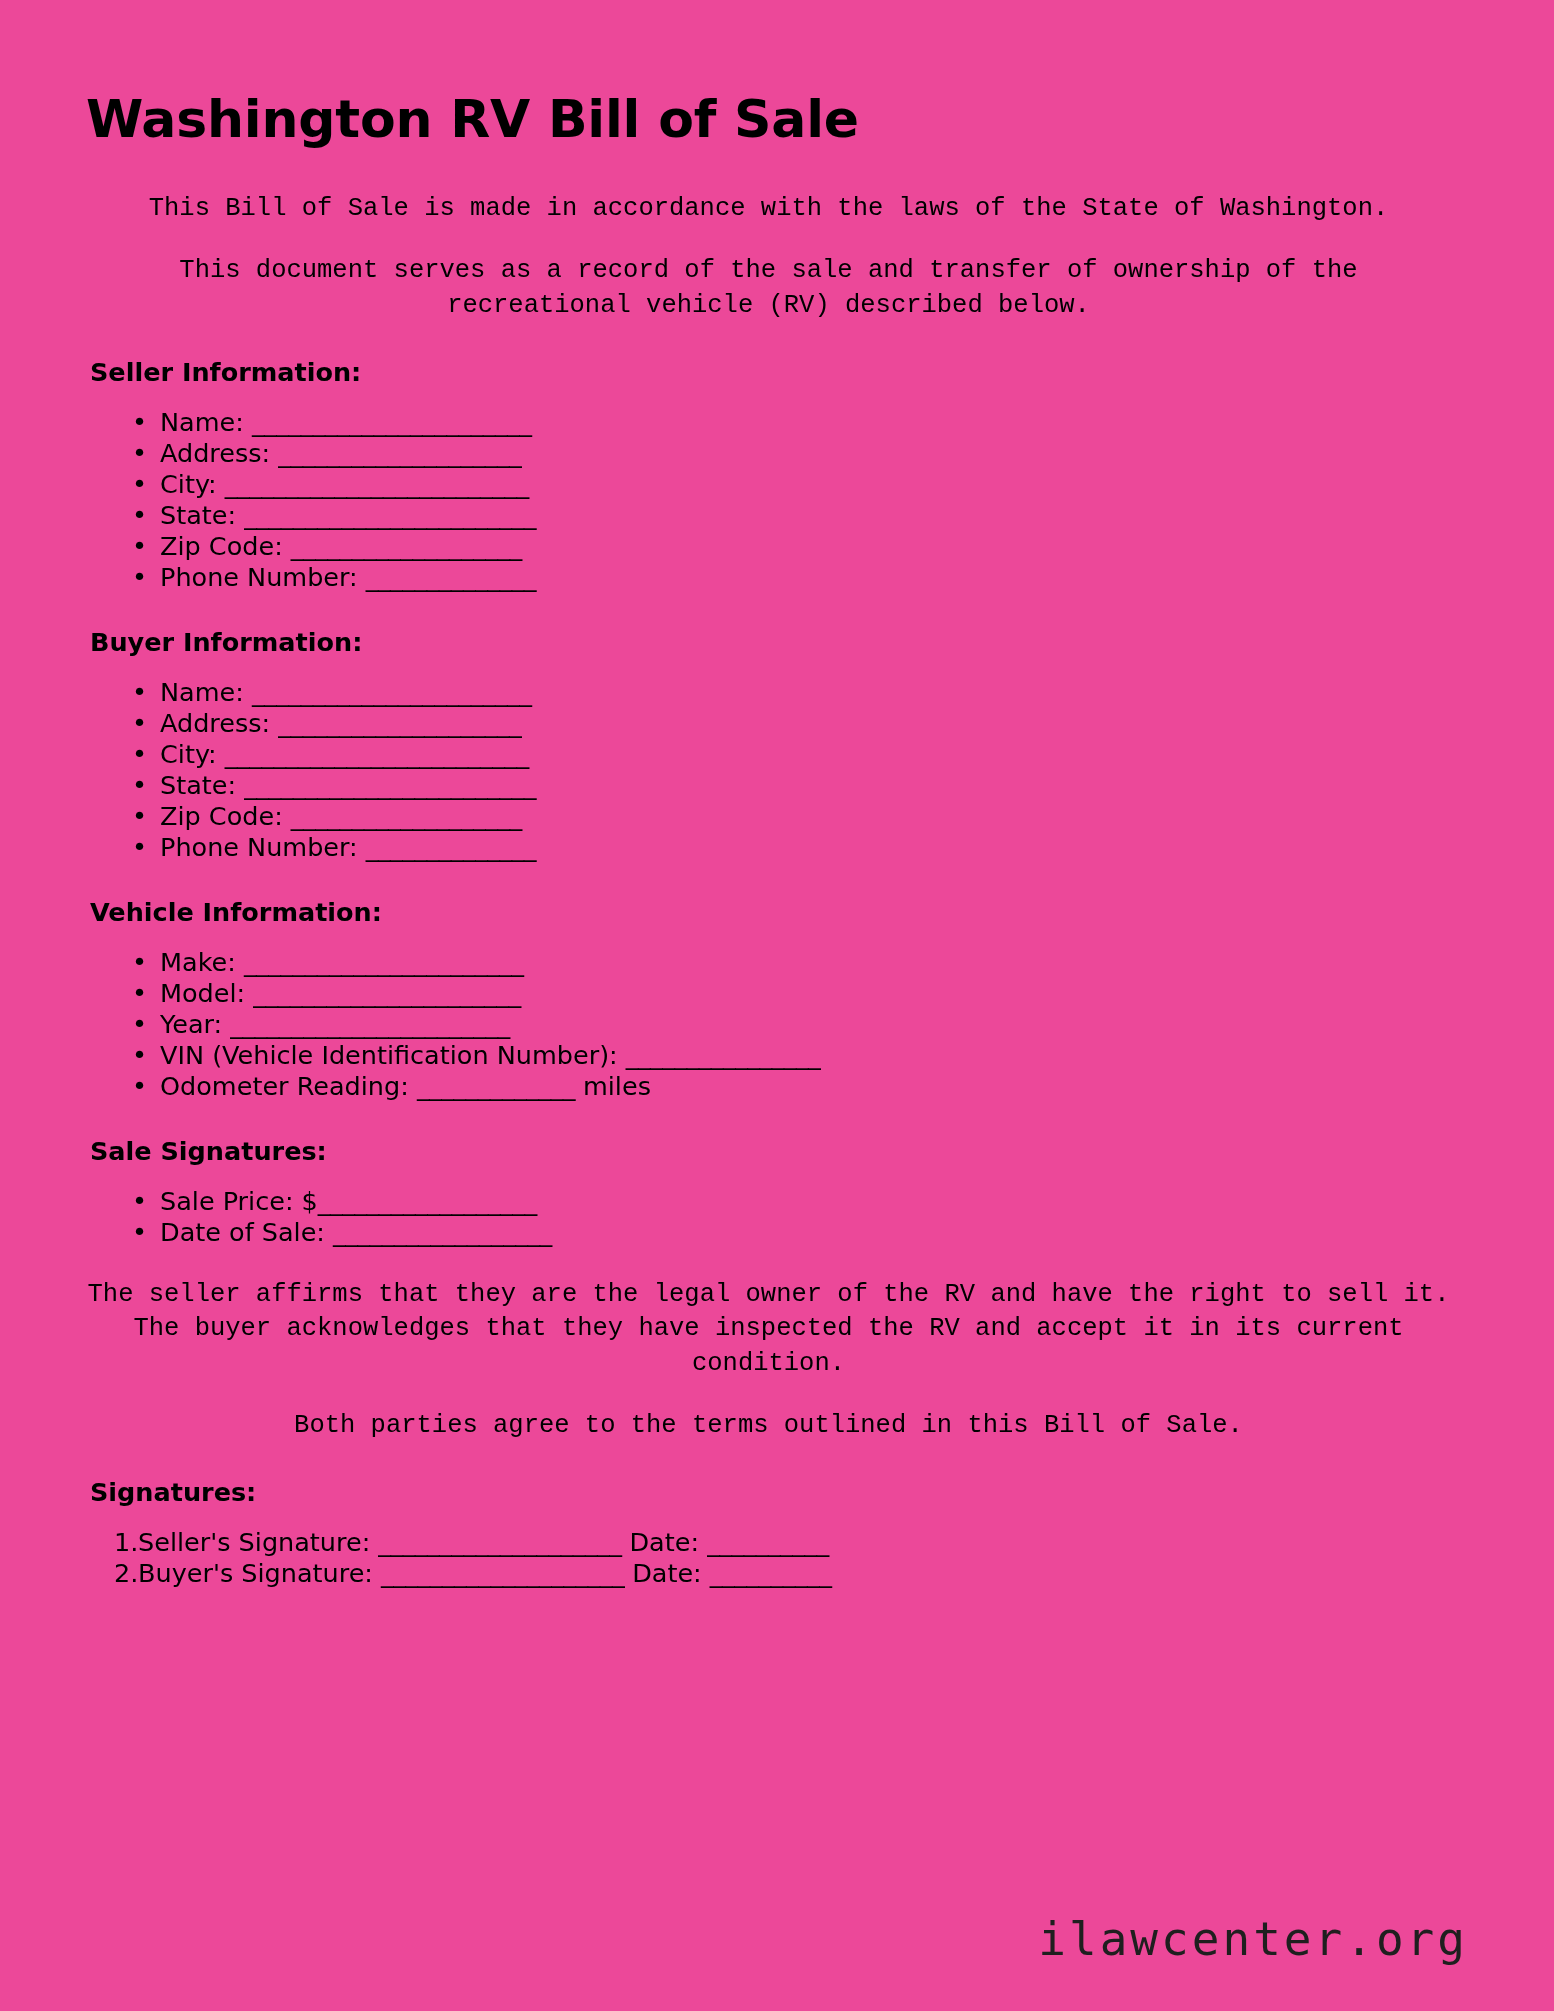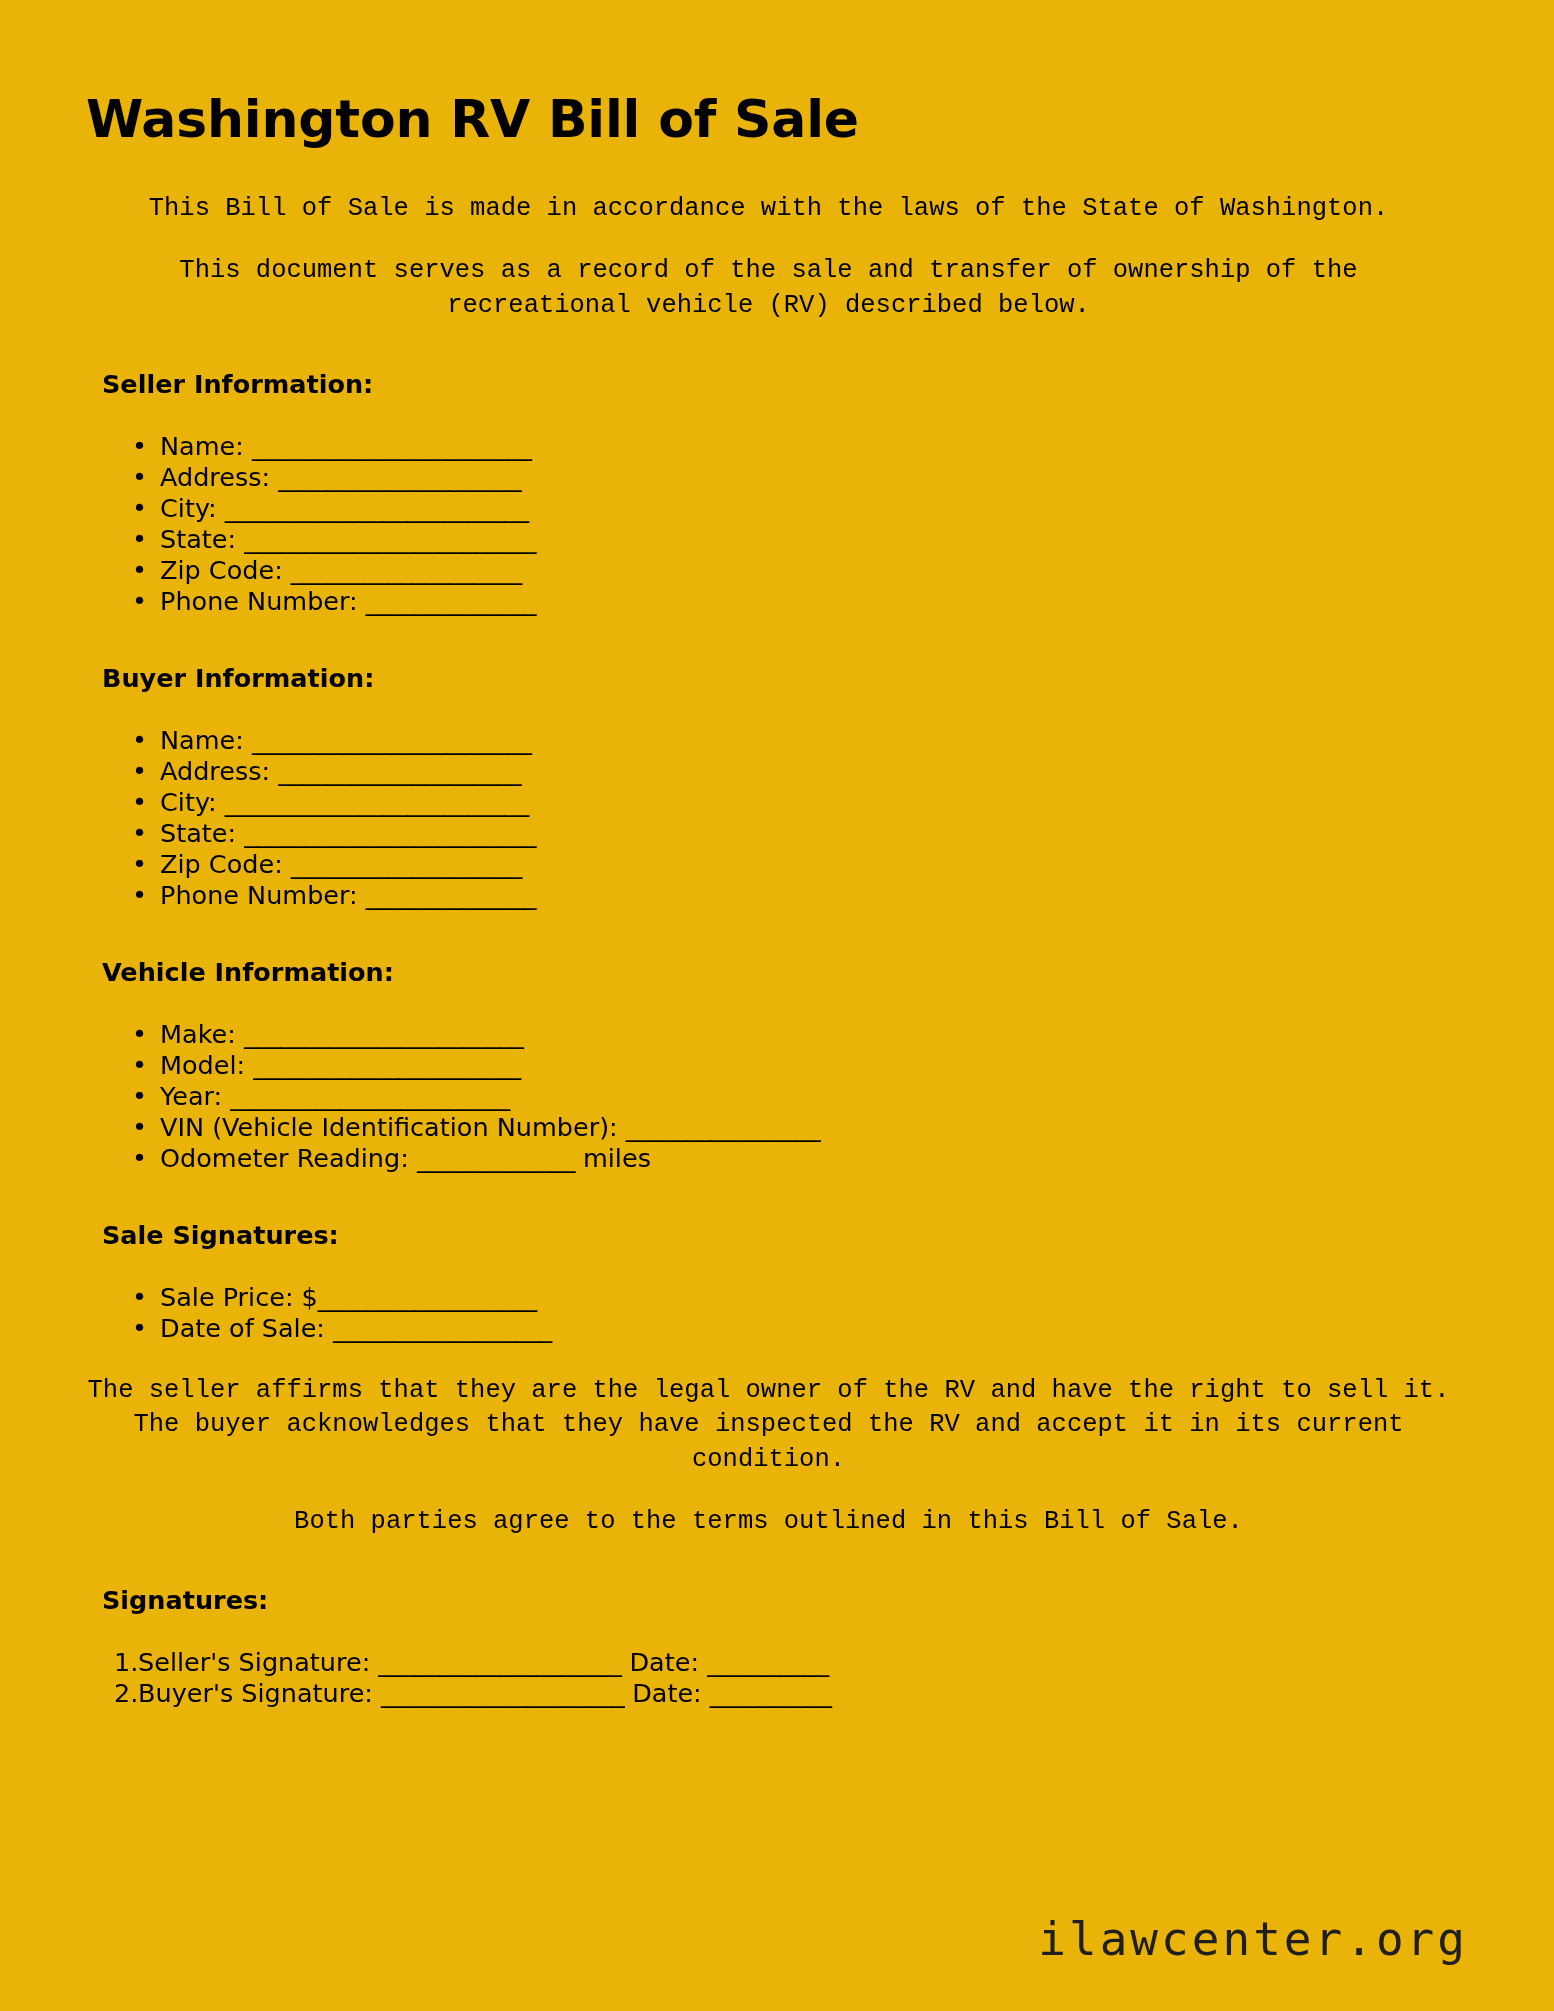--- a/index.html
+++ b/index.html
@@ -9,21 +9,21 @@
     background: #ffffff;
   }
   body {
     font-family: "DejaVu Sans", sans-serif;
     color: #000000;
   }
   .page {
     position: relative;
     width: 1554px;
     height: 2011px;
-    background: #eab308;
+    background: #ec4899;
     box-sizing: border-box;
     padding: 78px 86px 0 86px;
     overflow: hidden;
   }
   .doc-title {
     font-size: 52px;
     font-weight: bold;
     letter-spacing: -0.2px;
     margin: 0 0 0 0;
     padding-top: 12px;
@@ -39,21 +39,21 @@
     text-align: center;
   }
   .sp-after-title { height: 44px; }
   .sp-para { height: 27px; }
   .sp-section { height: 30px; }
   .sp-list { height: 16px; }
 
   .section-head {
     font-size: 25.5px;
     font-weight: bold;
-    margin: 16px;
+    margin: 4px;
     font-family: "DejaVu Sans", sans-serif;
   }
   ul.fields, ol.signatures {
     margin: 0;
     padding-left: 0;
     list-style: none;
   }
   ul.fields li, ol.signatures li {
     font-size: 25.5px;
     line-height: 1.215;

